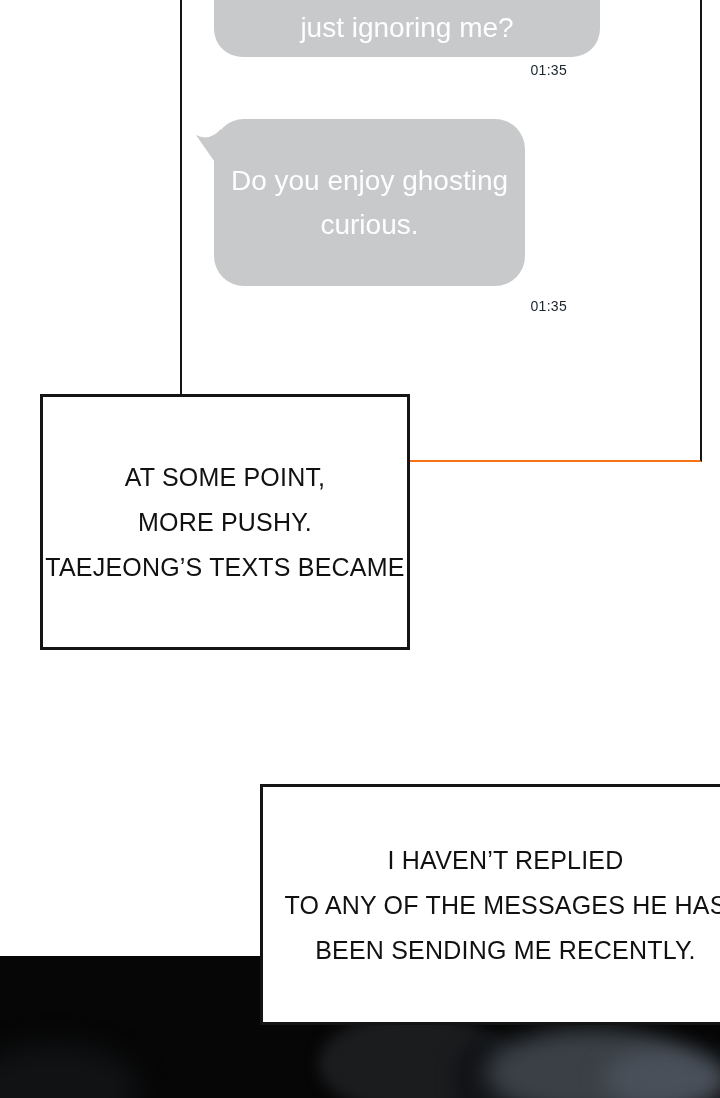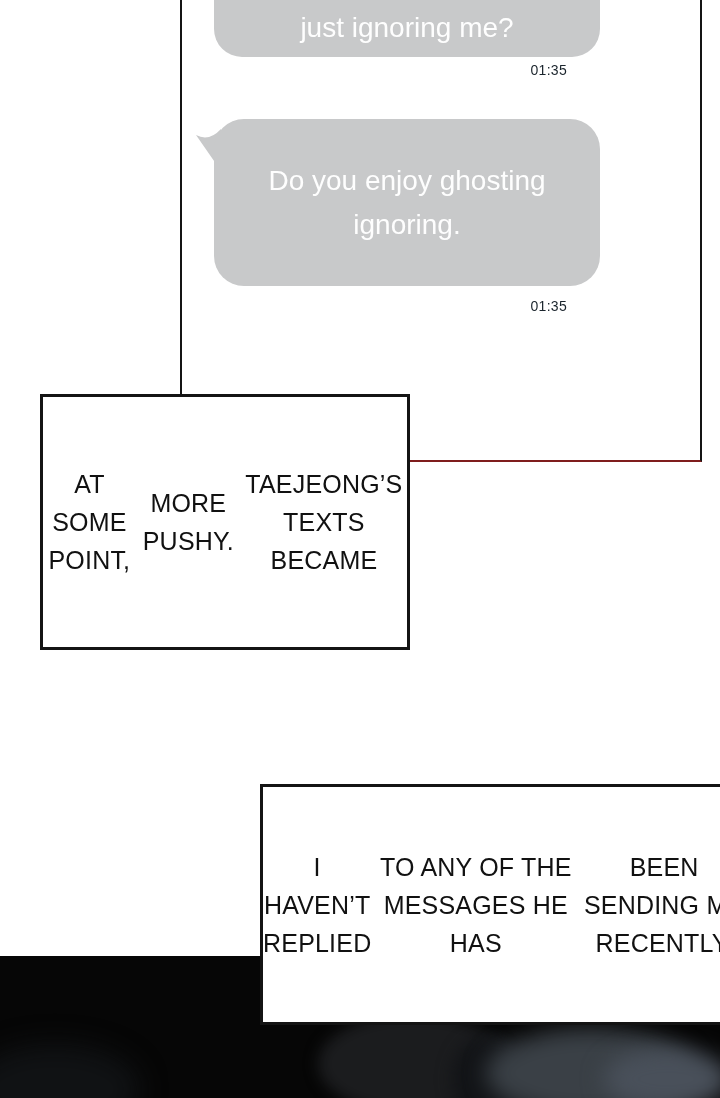--- a/index.html
+++ b/index.html
@@ -6,46 +6,46 @@
   .page {
     position: relative; width: 720px; height: 1098px;
     background: #ffffff; overflow: hidden;
     font-family: "Liberation Sans", sans-serif;
   }
 
   
   .chat-panel {
     position: absolute; left: 180px; top: 0; width: 522px; height: 462px;
     background: #ffffff; box-sizing: border-box;
-    border-left: 2px solid #141414; border-right: 2px solid #141414; border-bottom: 2px solid #7f1d1d;
+    border-left: 2px solid #141414; border-right: 2px solid #141414; border-bottom: 2px solid #f97316;
   }
   .bubble {
     position: absolute; background: #c8c9ca; border-radius: 30px;
     color: #fefefe; text-align: center; font-size: 28px; line-height: 44px;
     display: flex; flex-direction: column; align-items: center; justify-content: center;
   }
   .bubble-partial {
     left: 32px; top: -48px; width: 386px; height: 105px;
     justify-content: flex-end; padding-bottom: 12px; line-height: 34px;
     box-sizing: border-box; border-radius: 28px;
   }
-  .bubble-full { left: 32px; top: 119px; width: 386px; height: 167px; }
+  .bubble-full { left: 32px; top: 119px; width: 311px; height: 167px; }
   .bubble-tail { position: absolute; left: 13px; top: 127px; }
   .timestamp {
     position: absolute; right: 133px; color: #1a242c;
     font-size: 14px; letter-spacing: 0.3px;
   }
   .ts-1 { top: 62px; }
   .ts-2 { top: 298px; }
 
   
   .caption {
     position: absolute; background: #ffffff; border: 3px solid #141414;
     box-sizing: border-box; color: #111111;
-    display: flex; align-items: center; justify-content: center;
+    display: flex; flex-direction: column; align-items: center; justify-content: center;
     text-align: center; font-size: 25px; line-height: 38px; letter-spacing: 0.2px; gap: 7px;
   }
   .caption-1 { left: 40px;  top: 394px; width: 370px; height: 256px; }
   .caption-2 { left: 260px; top: 784px; width: 491px; height: 241px; z-index: 5; justify-content: center; }
 
   
   .bottom-scene {
     position: absolute; left: 0; top: 956px; width: 720px; height: 142px;
     background: #060606; overflow: hidden;
   }
@@ -67,21 +67,21 @@
       <span>just ignoring me?</span>
     </div>
     <div class="timestamp ts-1">01:35</div>
 
     <svg class="bubble-tail" width="26" height="46" viewBox="0 0 26 46">
       <path d="M26 2 L26 44 L1 8 Q14 15 26 2 Z" fill="#c8c9ca"></path>
     </svg>
 
     <div class="bubble bubble-full">
       <span>Do you enjoy ghosting</span>
-      <span>ignoring.</span>
+      <span>curious.</span>
     </div>
     <div class="timestamp ts-2">01:35</div>
 
   </div>
 
   <div class="caption caption-1">
     <span>AT SOME POINT,</span>
     <span>MORE PUSHY.</span>
     <span>TAEJEONG’S TEXTS BECAME</span>
   </div>

